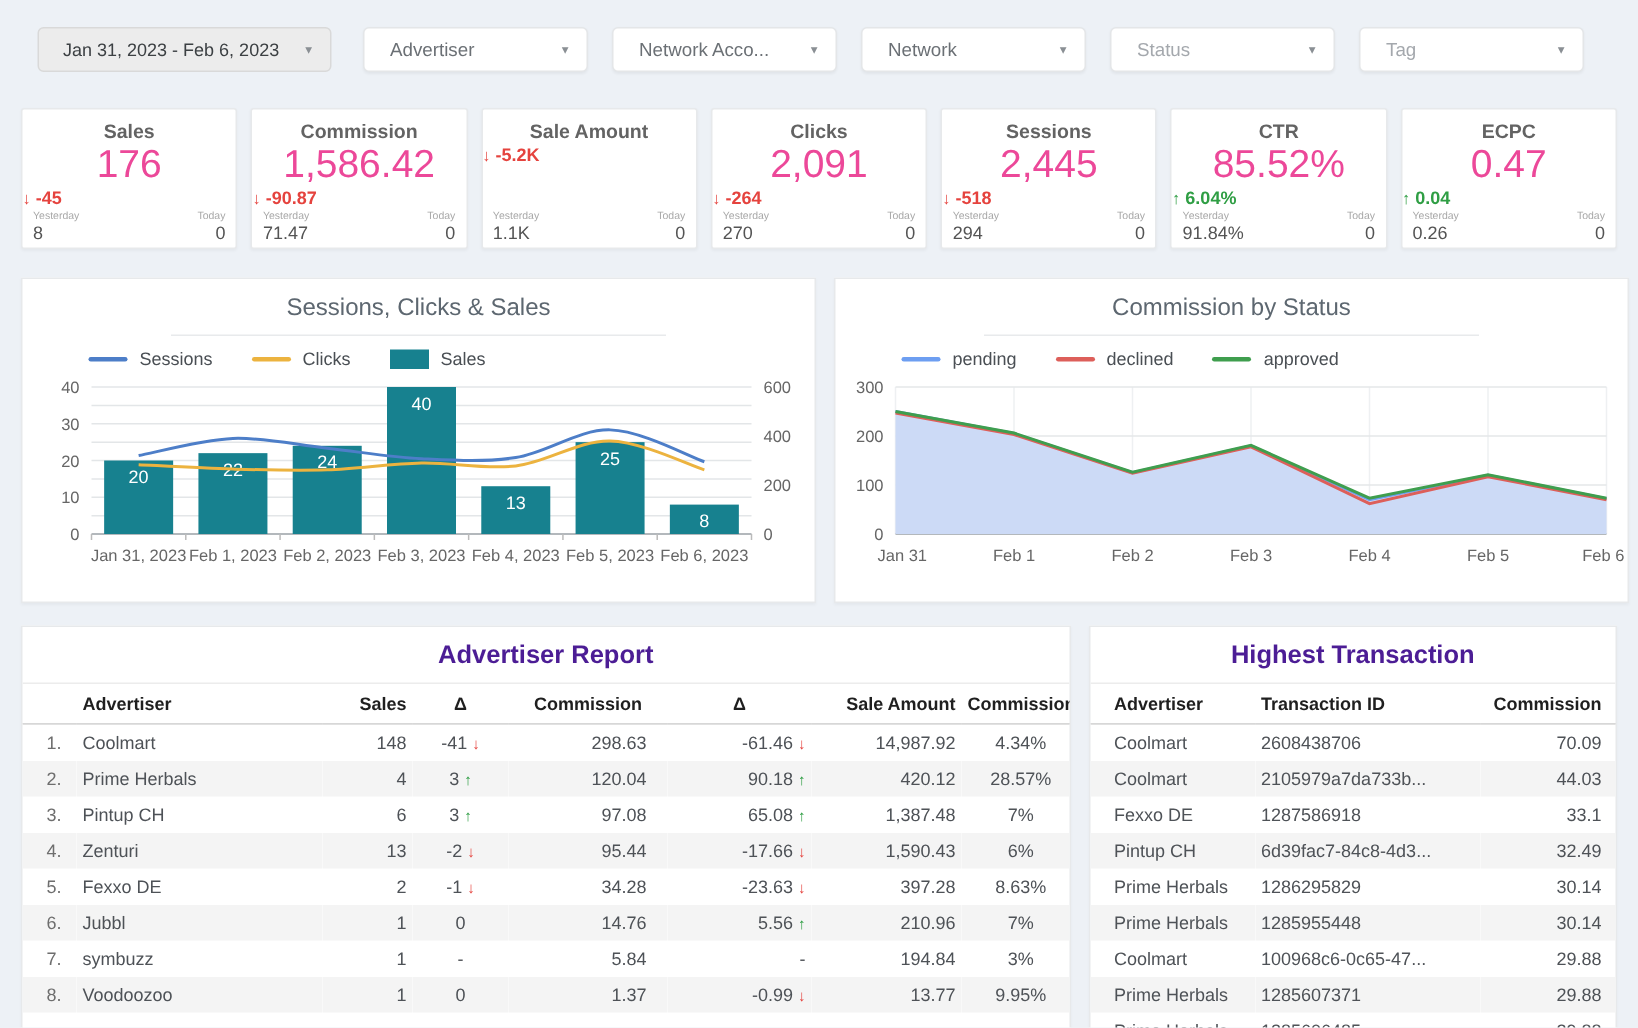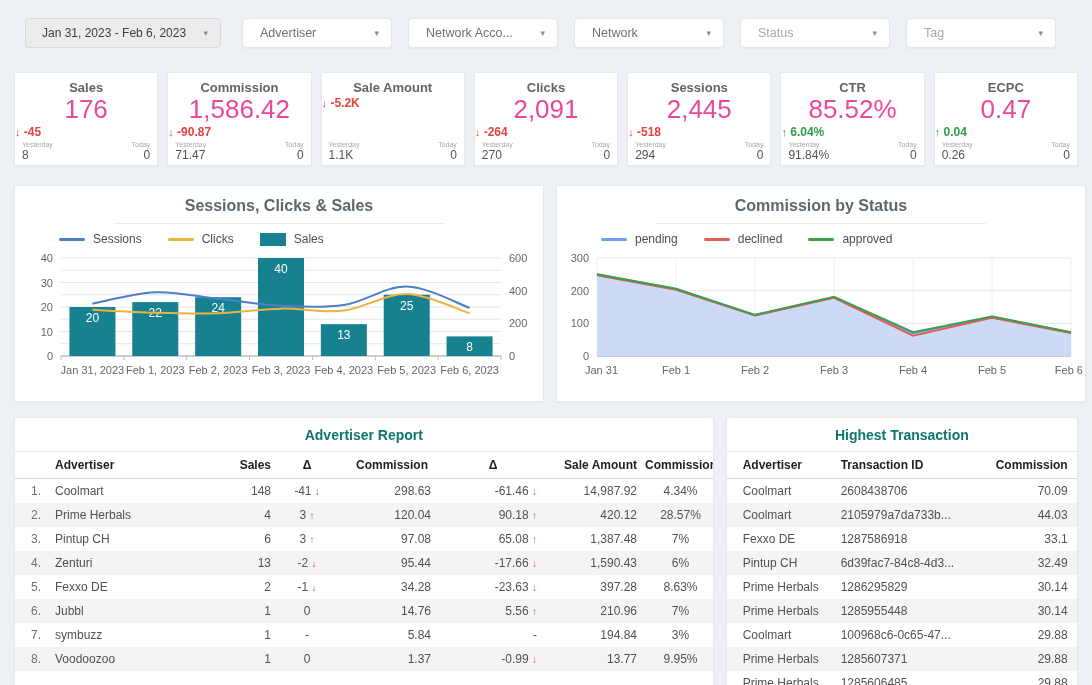--- a/index.html
+++ b/index.html
@@ -25,34 +25,34 @@
   .kpi-delta.up{color:#2f9e44}
   .kpi-delta .arr{font-size:11px}
   .kpi-foot{position:absolute;left:7px;right:7px;bottom:3px;display:flex;justify-content:space-between;align-items:flex-end}
   .kpi-col.right{text-align:right}
   .kpi-foot-label{font-size:7px;color:#a8a8a8}
   .kpi-foot-val{font-size:12px;color:#545454}
 
   
   .charts{display:flex;gap:12px;padding:19px 14px 0}
   .chart-card{width:530px;height:217px;background:#fff;border:1px solid #e7e9eb;box-sizing:border-box;box-shadow:0 1px 2px rgba(0,0,0,.04)}
-  .chart-title{text-align:center;font-size:16px;font-weight:bold;color:#5d6770;padding-top:11px}
+  .chart-title{text-align:center;font-size:16px;font-weight:normal;color:#5d6770;padding-top:11px}
   .chart-rule{width:330px;height:1px;background:#e8eaec;margin:8px auto 6px}
   .legend{display:flex;gap:26px;padding-left:44px;align-items:center;height:18px}
   .legend-item{display:flex;align-items:center;gap:8px;font-size:12px;color:#4a4f54}
   .sw-line{width:26px;height:3px;border-radius:2px}
   .sw-box{width:26px;height:13px}
   svg.chart{display:block}
 
   
   .tables{display:flex;gap:12px;padding:15px 14px 0;align-items:flex-start}
   .table-card{background:#fff;border:1px solid #e7e9eb;box-sizing:border-box;height:270px;overflow:hidden;box-shadow:0 1px 2px rgba(0,0,0,.04)}
   .table-card.l{width:705px}
   .table-card.r{width:355px}
-  .table-title{text-align:center;font-weight:bold;font-size:14px;color:#0f766e;padding:9px 0 8px;border-bottom:1px solid #ececec}
+  .table-title{text-align:center;font-weight:bold;font-size:17px;color:#4c1d95;padding:9px 0 8px;border-bottom:1px solid #ececec}
   table{border-collapse:collapse;width:100%;font-size:12px;color:#4e5257;table-layout:fixed}
   th{font-weight:bold;color:#1f1f1f;font-size:12px;padding:6px 4px;border-bottom:1px solid #d7d7d7;white-space:nowrap}
   td{padding:5px 4px;height:13px;white-space:nowrap;overflow:hidden}
   tr.even td{background:#f4f4f4}
   .al{text-align:left}.ar{text-align:right}.ac{text-align:center}
   .pl{padding-left:16px}.pr{padding-right:14px}
   .arr-down{color:#e5433e;font-size:10px}
   .arr-up{color:#2f9e44;font-size:10px}
   .rownum{color:#6e6e6e}
 </style>

